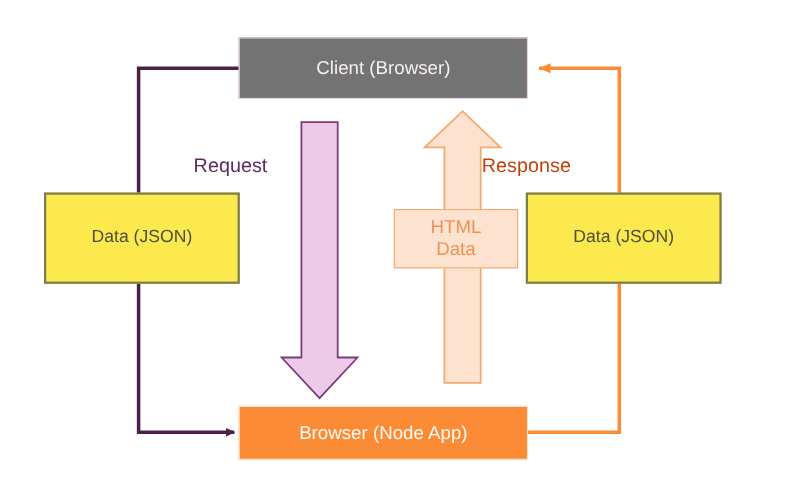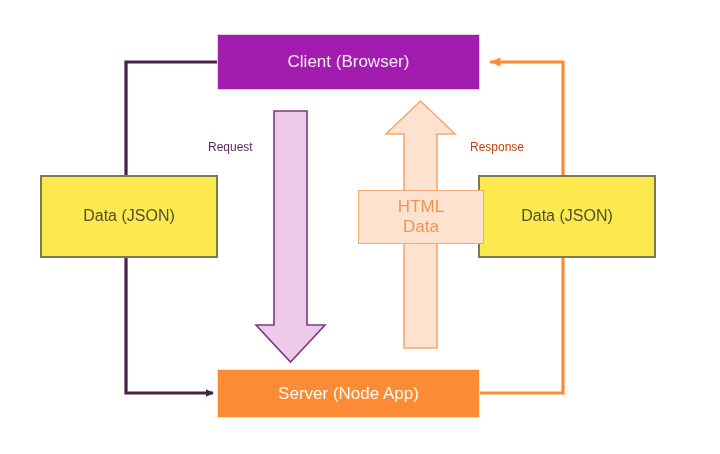--- a/index.html
+++ b/index.html
@@ -33,21 +33,21 @@
     align-items: center;
     justify-content: center;
     text-align: center;
     line-height: 1.15;
   }
   .node-client {
     left: 217px;
     top: 34px;
     width: 263px;
     height: 56px;
-    background: #a21caf;
+    background: #737373;
     border: 1px solid #e8cfe6;
     color: #f7eef6;
     font-size: 17px;
     align-items: center;
   }
   .node-server {
     left: 217px;
     top: 369px;
     width: 263px;
     height: 49px;
@@ -72,38 +72,37 @@
     width: 178px;
     height: 83px;
     background: #fbe94d;
     border: 2px solid #7b7b52;
     color: #4f4f3a;
     font-size: 16px;
   }
   .label {
     position: absolute;
     white-space: nowrap;
-    font-size: 12px;
-    margin-left: 32px;
+    font-size: 18px;
   }
   .label-request {
     left: 176px;
     top: 140px;
     color: #5d2a5c;
   }
   .label-response {
     left: 438px;
     top: 140px;
     color: #c2410c;
   }
   .html-page-box {
     position: absolute;
     left: 358px;
     top: 190px;
-    width: 126px;
+    width: 113px;
     height: 54px;
     box-sizing: border-box;
     background: #fde3cf;
     border: 1px solid #f4a971;
     color: #f09256;
     display: flex;
     align-items: center;
     justify-content: center;
     text-align: center;
     font-size: 17px;
@@ -132,21 +131,21 @@
     <path d="M274,111 L307,111 L307,325 L325,325 L290.5,362 L256,325 L274,325 Z" fill="#edcaea" stroke="#7b3a78" stroke-width="1.6"></path>
 
     <path d="M404,348 L404,134 L386,134 L420.5,101 L455,134 L437,134 L437,348 Z" fill="#fde3cf" stroke="#f4a971" stroke-width="1.6"></path>
   </svg>
 
   <div class="node node-client">
     <span>Client (Browser)</span>
   </div>
 
   <div class="node node-server">
-    <span>Server (Node App)</span>
+    <span>Browser (Node App)</span>
   </div>
 
   <div class="node node-data-left">
     <span>Data (JSON)</span>
   </div>
 
   <div class="node node-data-right">
     <span>Data (JSON)</span>
   </div>
 

